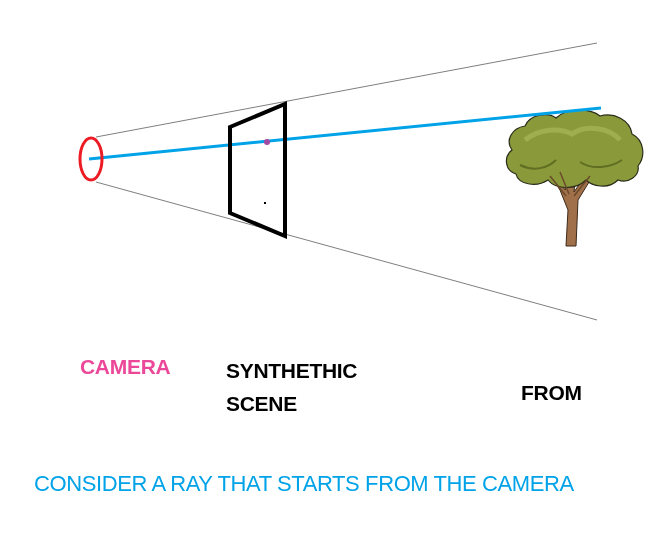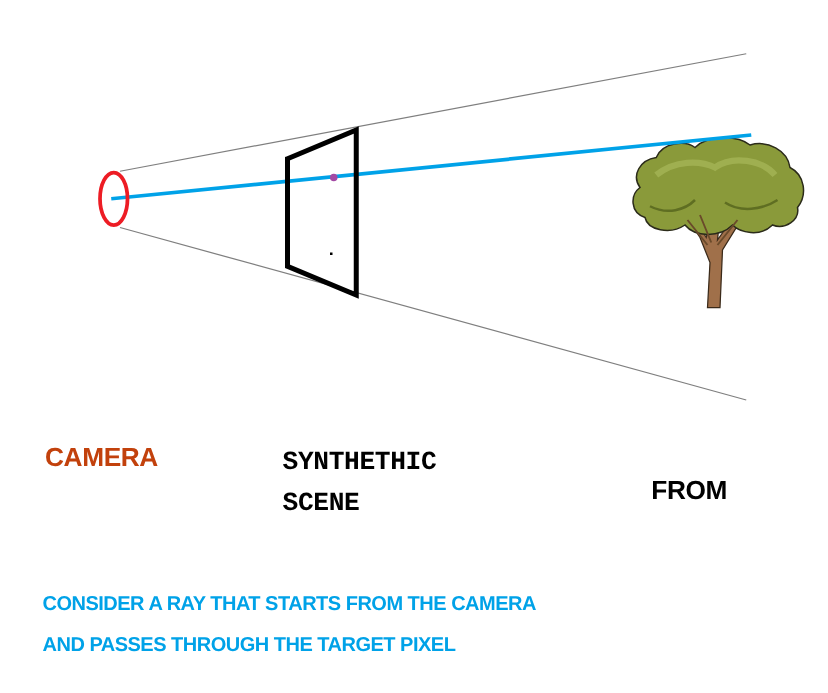--- a/index.html
+++ b/index.html
@@ -3,21 +3,21 @@
   <meta charset="utf-8">
   <style>
     html, body { margin: 0; padding: 0; background: #ffffff; }
     body { width: 662px; height: 554px; position: relative; overflow: hidden; font-family: "Liberation Sans", "DejaVu Sans", sans-serif; }
     #diagram { position: absolute; left: 0; top: 0; width: 662px; height: 554px; }
     .label { position: absolute; font-weight: bold; font-size: 21px; line-height: 33px; letter-spacing: -0.3px; font-family: "Liberation Sans", "DejaVu Sans", sans-serif; }
     .label span { display: block; }
     #camera-label { left: 36px; top: 350px; }
     #image-label { left: 226px; top: 354px; }
     #scene-label { left: 521px; top: 376px; }
-    #caption { position: absolute; left: 34px; top: 467px; font-weight: bold; font-size: 16px; line-height: 33px; letter-spacing: -0.4px; font-family: "Liberation Sans", "DejaVu Sans", sans-serif; }
+    #caption { position: absolute; left: 34px; top: 467px; font-weight: normal; font-size: 22px; line-height: 33px; letter-spacing: -0.4px; font-family: "Liberation Sans", "DejaVu Sans", sans-serif; }
     #caption span { display: block; }
   </style>
 </head>
 <body>
 
 <svg id="diagram" width="662" height="554" viewBox="0 0 662 554" xmlns="http://www.w3.org/2000/svg">
 
   <line x1="96" y1="137" x2="597" y2="43" stroke="#7f7f7f" stroke-width="1"></line>
   <line x1="96" y1="182" x2="597" y2="320" stroke="#7f7f7f" stroke-width="1"></line>
 
@@ -33,27 +33,26 @@
 
   <line x1="89" y1="159" x2="601" y2="108" stroke="#00a2e8" stroke-width="3"></line>
 
   <ellipse cx="91" cy="159" rx="11" ry="21" fill="none" stroke="#ed1c24" stroke-width="3"></ellipse>
 
   <polygon points="230,127 285,104 285,236 230,213" fill="none" stroke="#000000" stroke-width="4" stroke-linejoin="miter"></polygon>
   <circle cx="267" cy="142" r="3" fill="#a349a4"></circle>
   <rect x="264" y="202" width="2" height="2" fill="#000000"></rect>
 </svg>
 
-<div id="camera-label" class="label" style="color:#c2410c;">
+<div id="camera-label" class="label" style="color:#ec4899;margin-left:44px;">
   <span>CAMERA</span>
 </div>
 
-<div id="image-label" class="label" style="color:#000000;font-family:Liberation Mono, monospace;">
+<div id="image-label" class="label" style="color:#000000;">
   <span>SYNTHETHIC</span>
   <span>SCENE</span>
 </div>
 
 <div id="scene-label" class="label" style="color:#000000;">FROM</div>
 
 <div id="caption" style="color:#00a2e8;">
   <span>CONSIDER A RAY THAT STARTS FROM THE CAMERA</span>
-  <span>AND PASSES THROUGH THE TARGET PIXEL</span>
 </div>
 
 </body></html>

